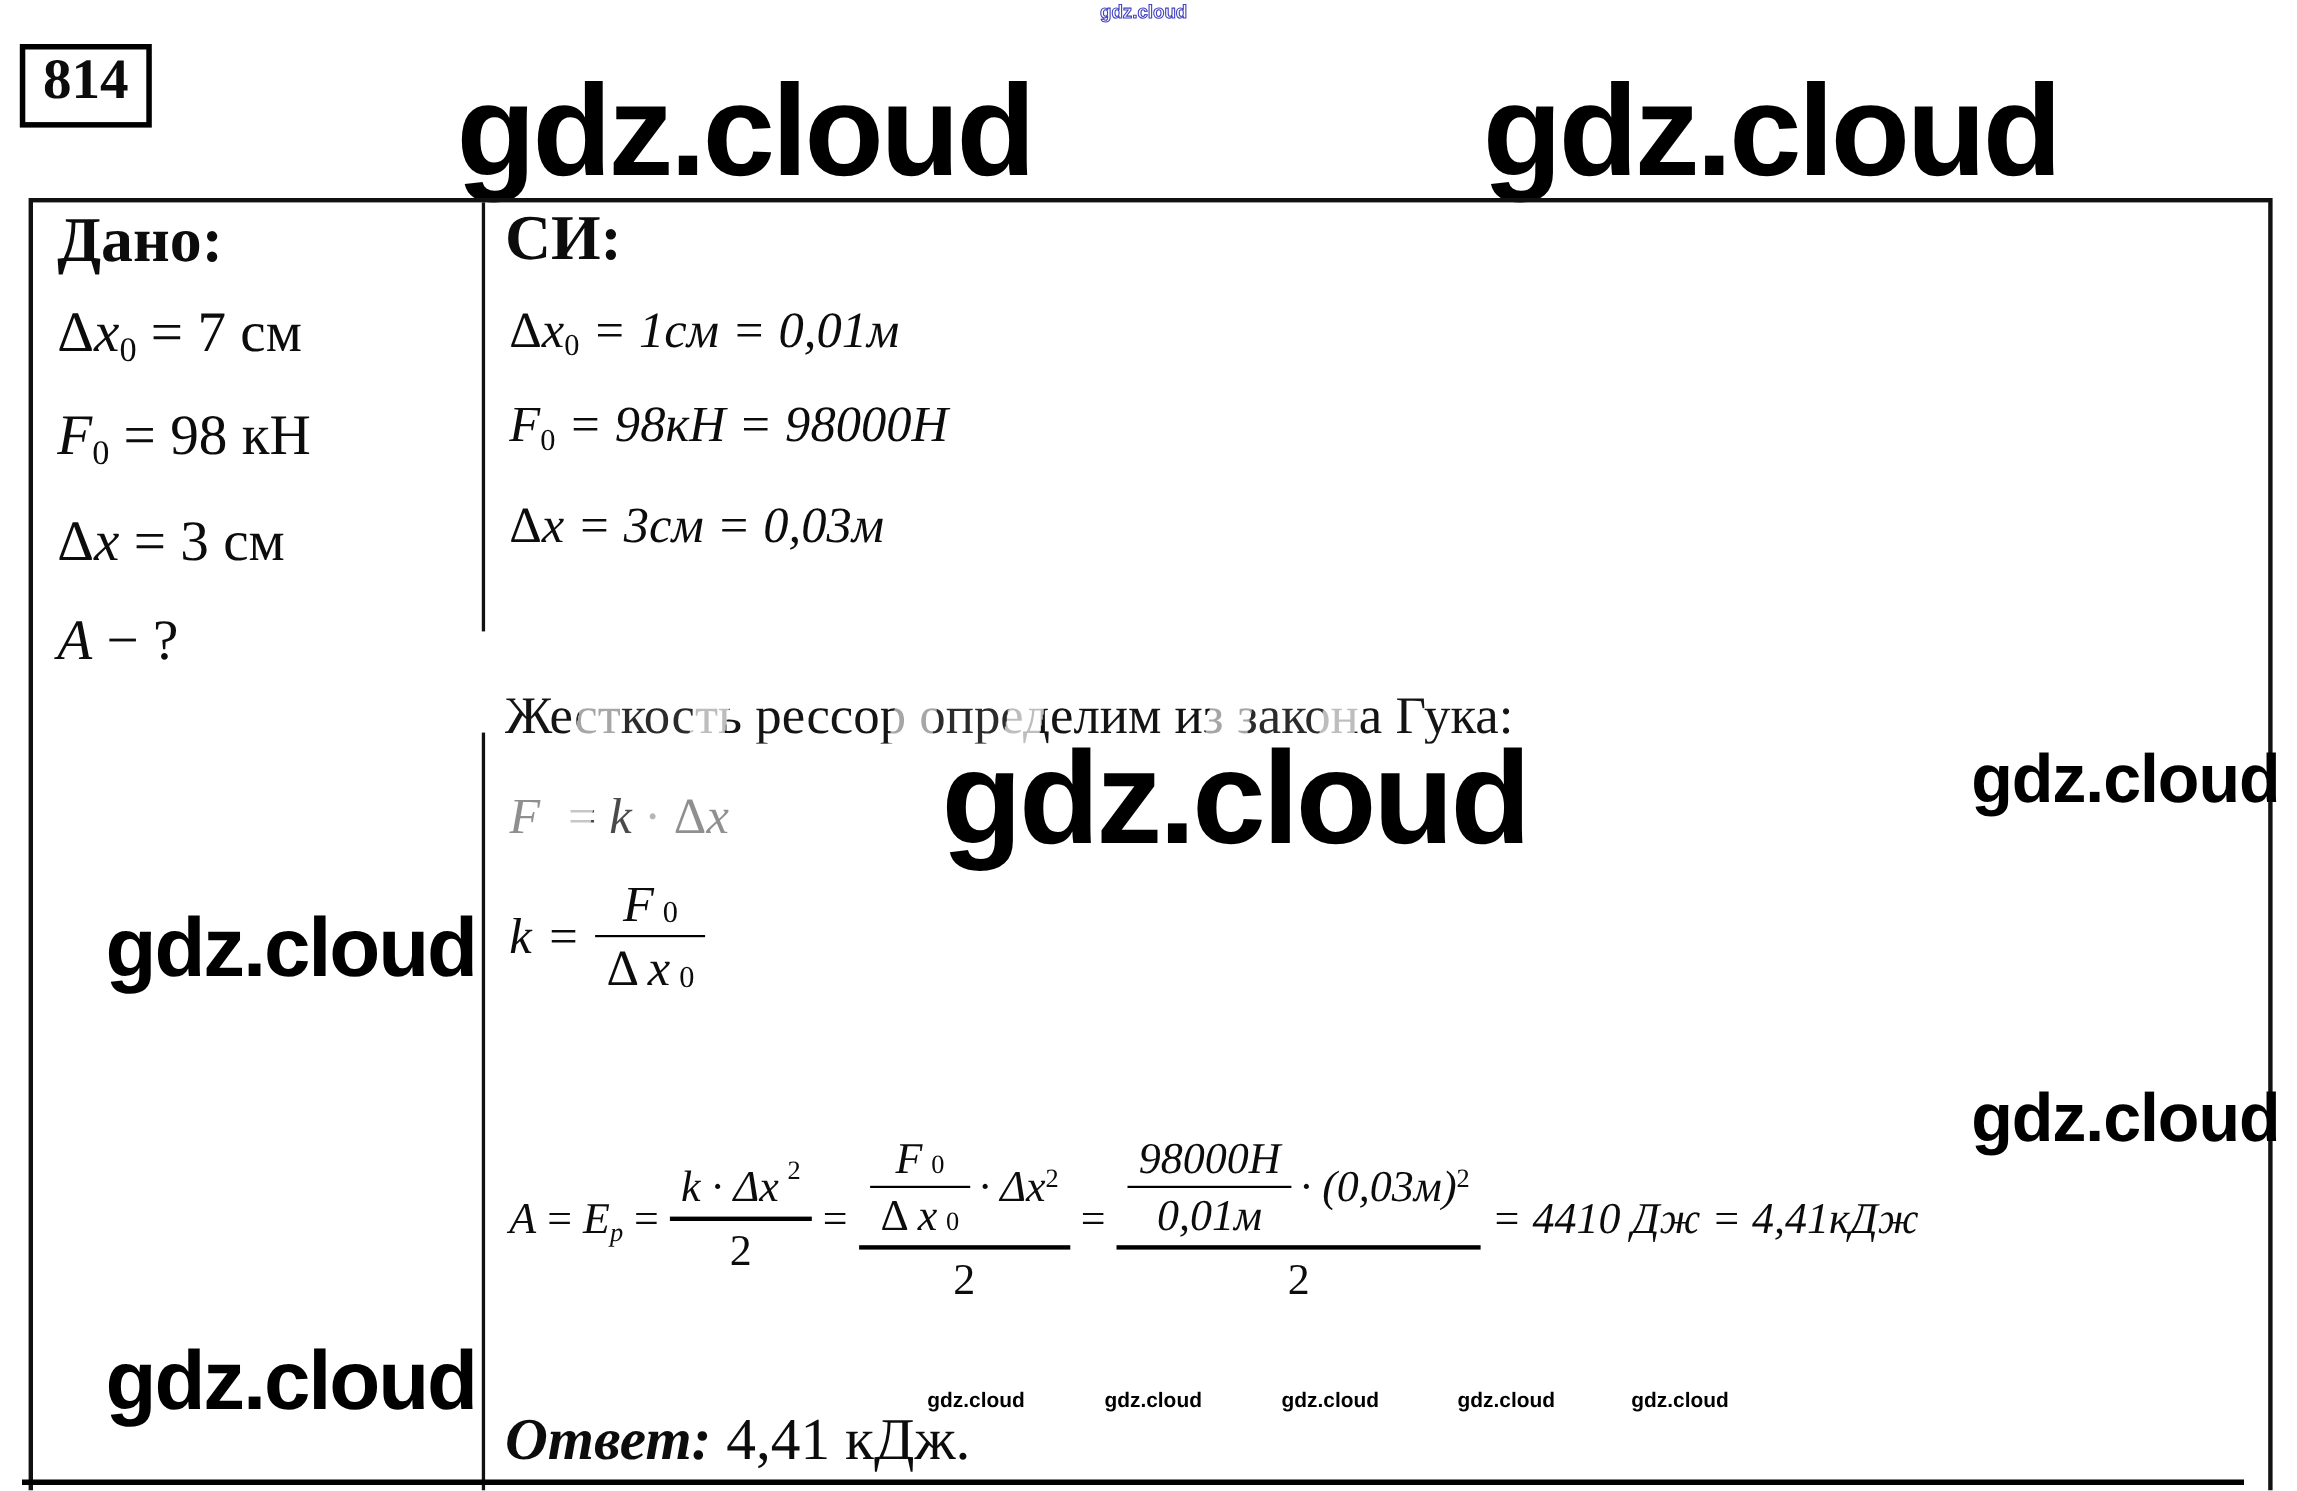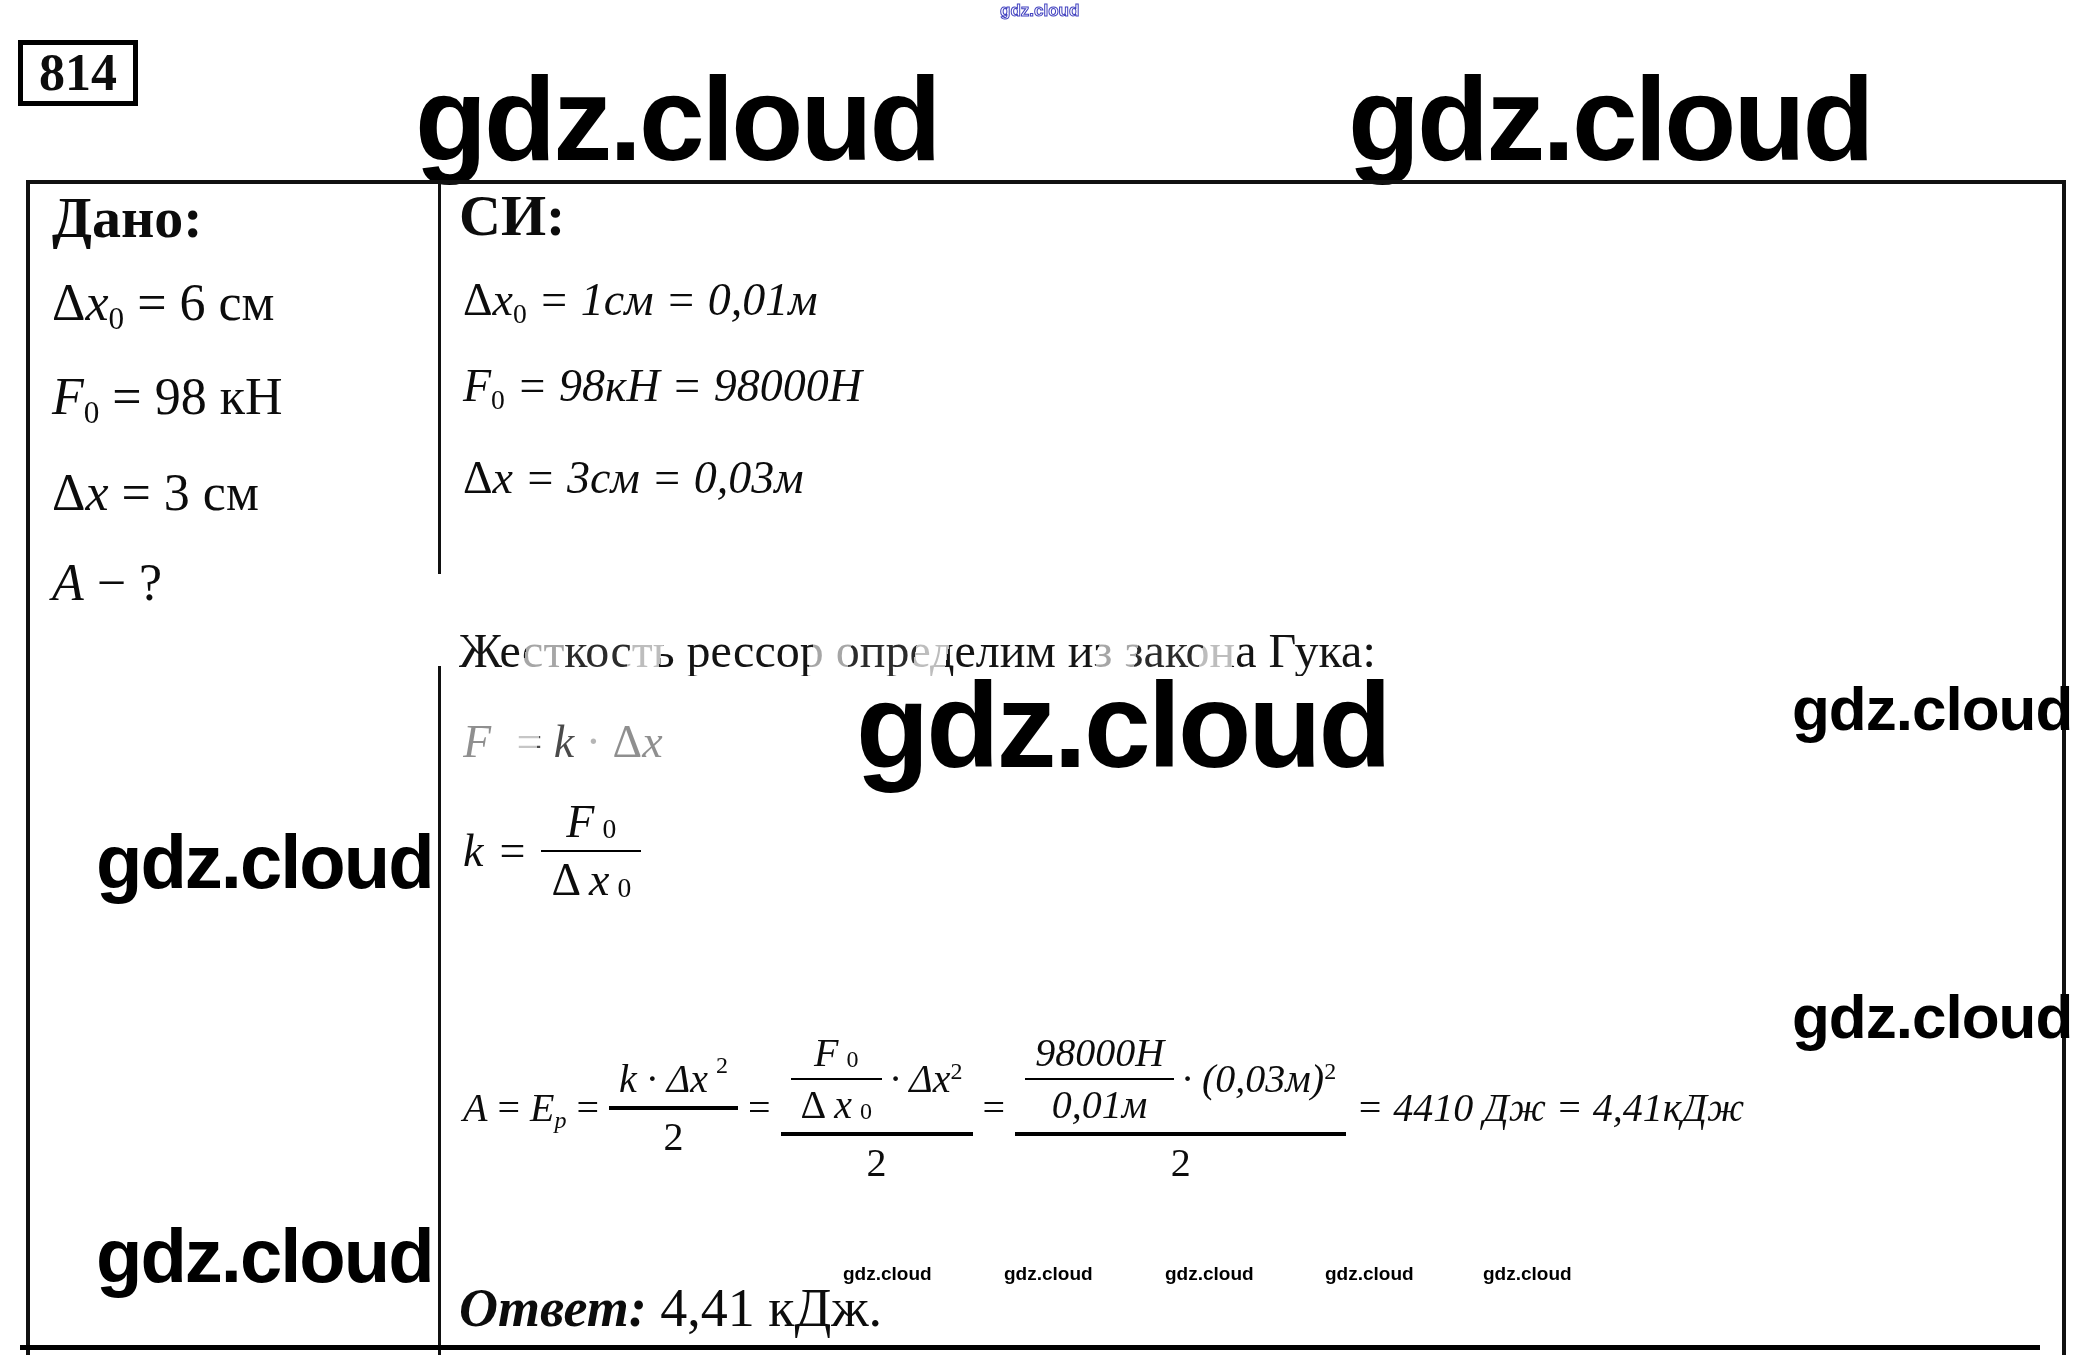--- a/index.html
+++ b/index.html
@@ -1,21 +1,21 @@
 <!DOCTYPE html>
 <html><head>
 <meta charset="utf-8">
 <style>
   html,body{margin:0;padding:0;background:#fff;}
   .page{position:relative;width:2088px;height:1355px;background:#fff;overflow:hidden;
         font-family:"Liberation Serif","DejaVu Serif",serif;color:#0c0c0c;}
 
   
   .problem-number-box{position:absolute;left:18px;top:40px;border:5px solid #000;
-        padding:2px 16px 2px 16px;font-size:52px;font-weight:bold;line-height:1;}
+        padding:2px 16px 12px 16px;font-size:52px;font-weight:bold;line-height:1;}
 
   
   .wm{font-family:"Liberation Sans","DejaVu Sans",sans-serif;font-weight:600;color:#000;
       position:absolute;white-space:nowrap;line-height:1;}
   .wm-big{font-size:118px;letter-spacing:-3px;}
   .wm-center{font-size:120px;letter-spacing:-3px;}
   .wm-side{font-size:62px;letter-spacing:-1px;}
   .wm-col{font-size:76px;letter-spacing:-2px;}
   .wm-small{font-size:19px;font-weight:600;letter-spacing:0;}
   .wm-top-blue{font-size:17px;font-weight:700;color:transparent;
@@ -73,21 +73,21 @@
 
   <div class="wm wm-big abs" style="left:415px;top:58px;">gdz.cloud</div>
   <div class="wm wm-big abs" style="left:1348px;top:58px;">gdz.cloud</div>
 
   <div class="sheet">
 
     <div class="col-left">
       <div class="abs heading" style="left:22px;top:4px;">Дано:</div>
 
       <div class="abs g-row" style="left:22px;top:92px;">
-        <span class="up">Δ</span><span class="it">x</span><span class="sb">0</span><span class="up"> = 6 см</span>
+        <span class="up">Δ</span><span class="it">x</span><span class="sb">0</span><span class="up"> = 7 см</span>
       </div>
       <div class="abs g-row" style="left:22px;top:186px;text-align:right;">
         <span class="up"></span><span class="it">F</span><span class="sb">0</span><span class="up"> = 98 кН</span>
       </div>
       <div class="abs g-row" style="left:22px;top:282px;">
         <span class="up">Δ</span><span class="it">x</span><span class="sb"></span><span class="up"> = 3 см</span>
       </div>
       <div class="abs g-row" style="left:22px;top:372px;">
         <span class="up"></span><span class="it">A</span><span class="sb"></span><span class="up"> − ?</span>
       </div>

